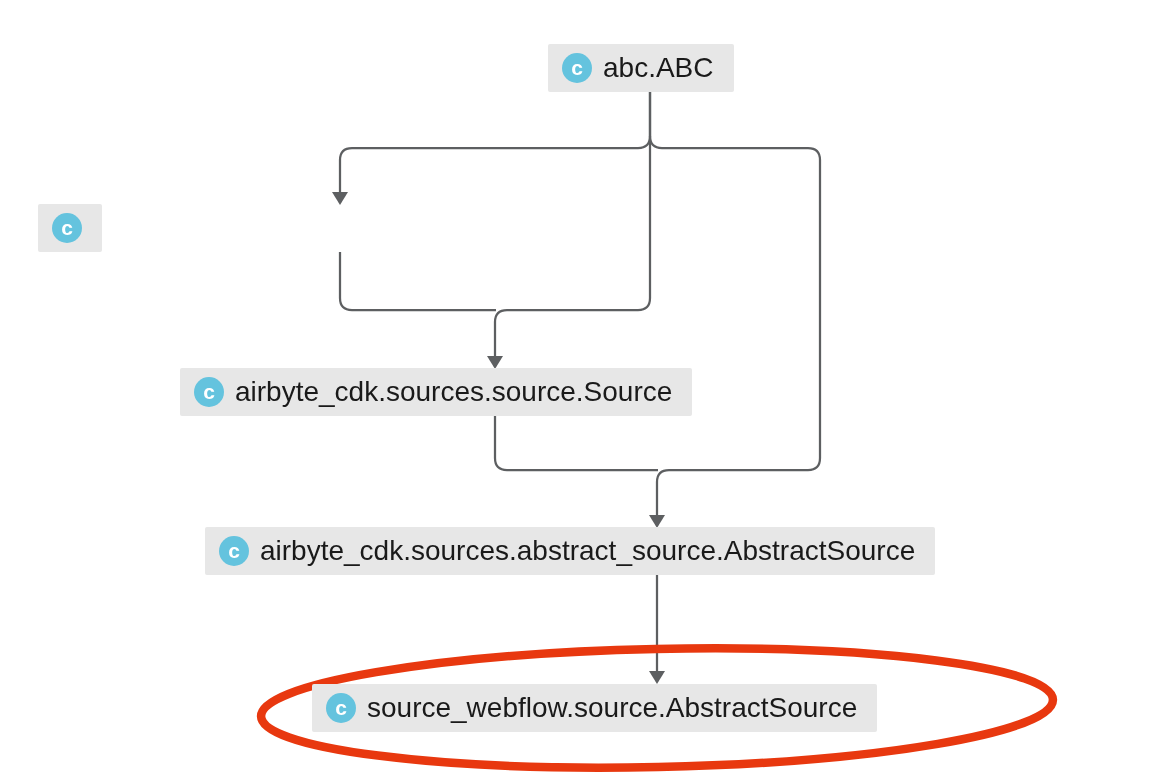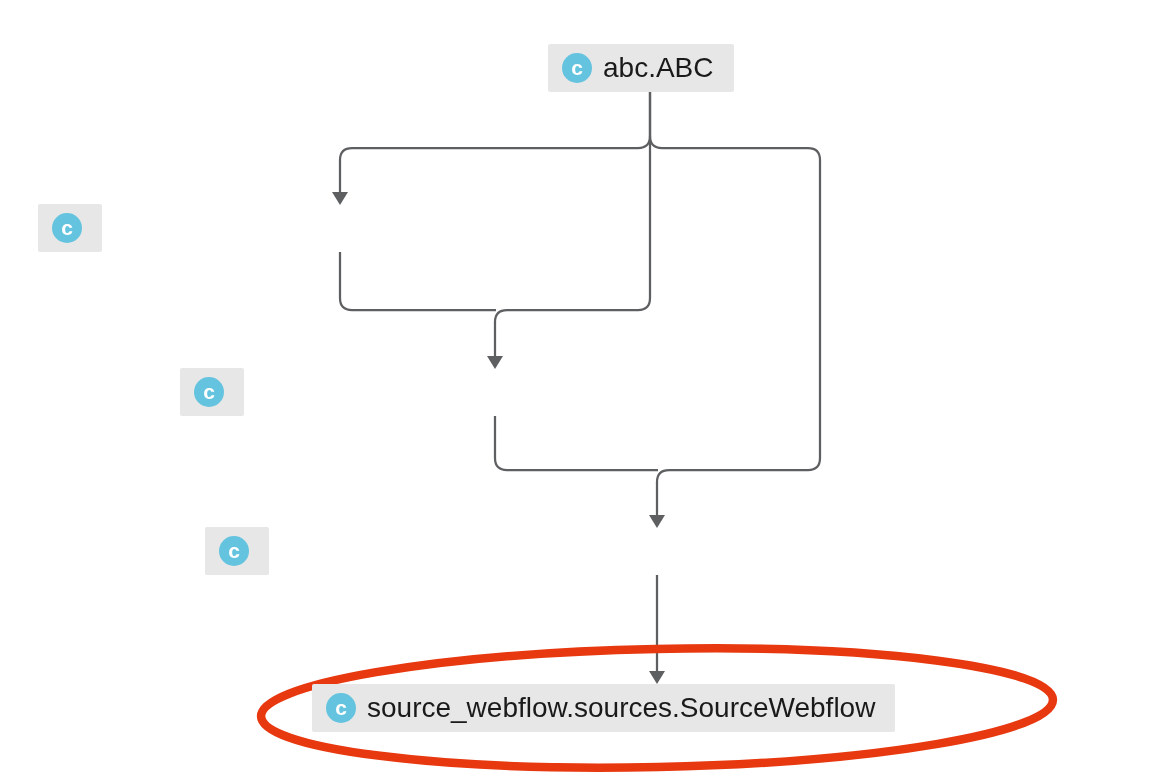--- a/index.html
+++ b/index.html
@@ -112,24 +112,26 @@
     <span class="class-icon">c</span>
     <span class="node-label">abc.ABC</span>
   </div>
 
   <div class="node node-connector">
     <span class="class-icon">c</span>
   </div>
 
   <div class="node node-source">
     <span class="class-icon">c</span>
+    <span class="node-label">airbyte_cdk.sources.source.Source</span>
   </div>
 
   <div class="node node-abstract">
     <span class="class-icon">c</span>
+    <span class="node-label">airbyte_cdk.sources.abstract_source.AbstractSource</span>
   </div>
 
   <div class="node node-sourcewebflow">
     <span class="class-icon">c</span>
-    <span class="node-label">source_webflow.sources.SourceWebflow</span>
+    <span class="node-label">source_webflow.source.AbstractSource</span>
   </div>
 
 </div>
 
 </body></html>

